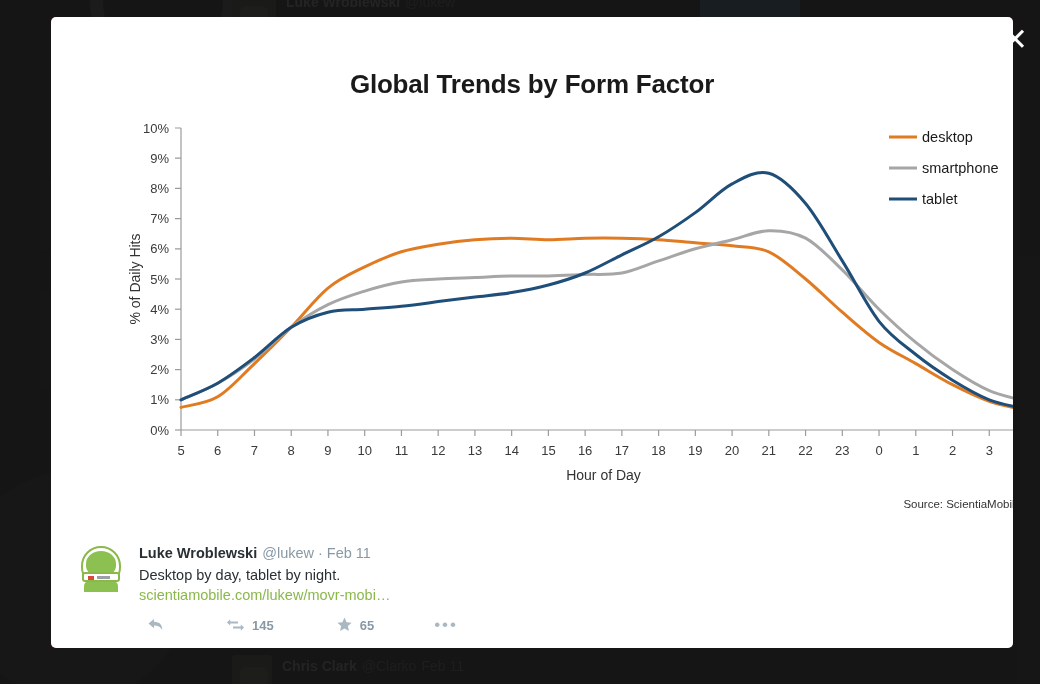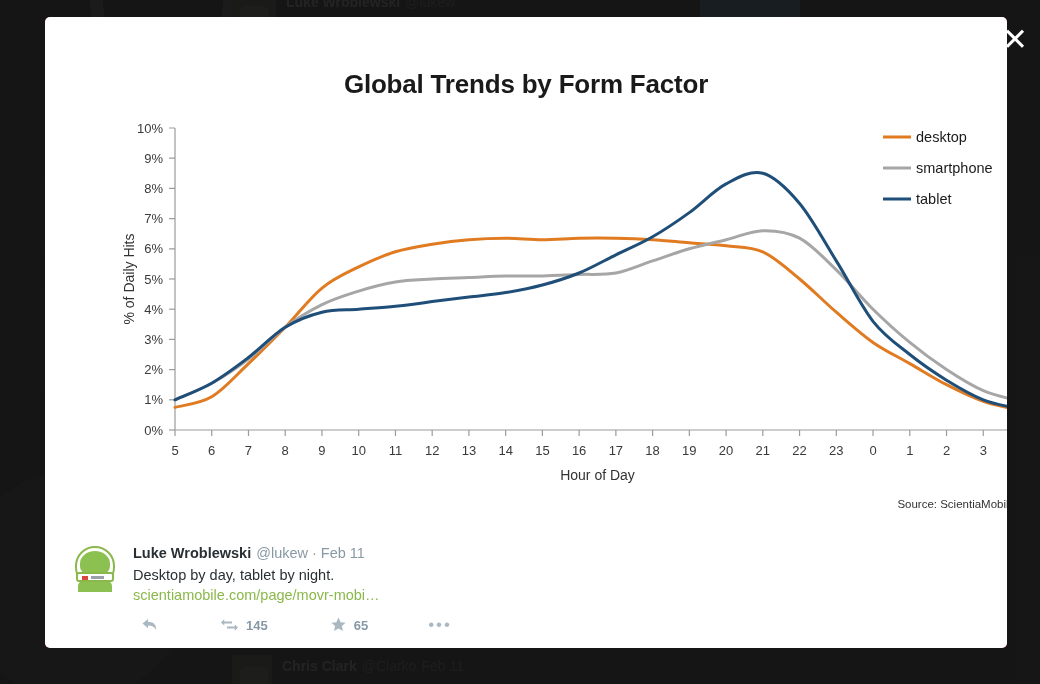--- a/index.html
+++ b/index.html
@@ -96,21 +96,21 @@
     line-height: 38px;
     text-align: center;
     font-family: "DejaVu Sans", sans-serif;
     cursor: pointer;
     user-select: none;
   }
 
   
   #modal {
     position: absolute;
-    left: 45px;
+    left: 51px;
     top: 17px;
     width: 962px;
     height: 631px;
     background: #be185d;
     border-radius: 5px;
     overflow: hidden;
   }
 
   
   #chart-card {
@@ -400,21 +400,21 @@
       <div class="av-helmet"></div>
       <div class="av-visor"></div>
       <div class="av-body"></div>
       <div class="av-band"></div>
     </div>
     <div id="tweet-body">
       <div id="tweet-head">
         <span id="tweet-author">Luke Wroblewski</span><span id="tweet-handle">@lukew</span><span id="tweet-sep">·</span><span id="tweet-date">Feb 11</span>
       </div>
       <div id="tweet-text">Desktop by day, tablet by night.</div>
-      <a id="tweet-link">scientiamobile.com/page/movr-mobi…</a>
+      <a id="tweet-link">scientiamobile.com/lukew/movr-mobi…</a>
 
       <div id="tweet-actions">
         <span class="act" id="act-reply">
           <svg width="17" height="15" viewBox="0 0 17 15">
             <path d="M7 1 L1.5 5.6 L7 10.2 L7 7.4 C11 7.4 13.6 8.6 15.2 12 C15.2 7 13 4 7 3.8 Z" fill="#aab8c2"></path>
           </svg>
         </span>
         <span class="act" id="act-rt">
           <svg width="19" height="14" viewBox="0 0 19 14">
             <path d="M4.2 1.2 L1 4.4 L4.2 7.6 L4.2 5.4 L12 5.4 L12 3.4 L4.2 3.4 Z" fill="#aab8c2"></path>

